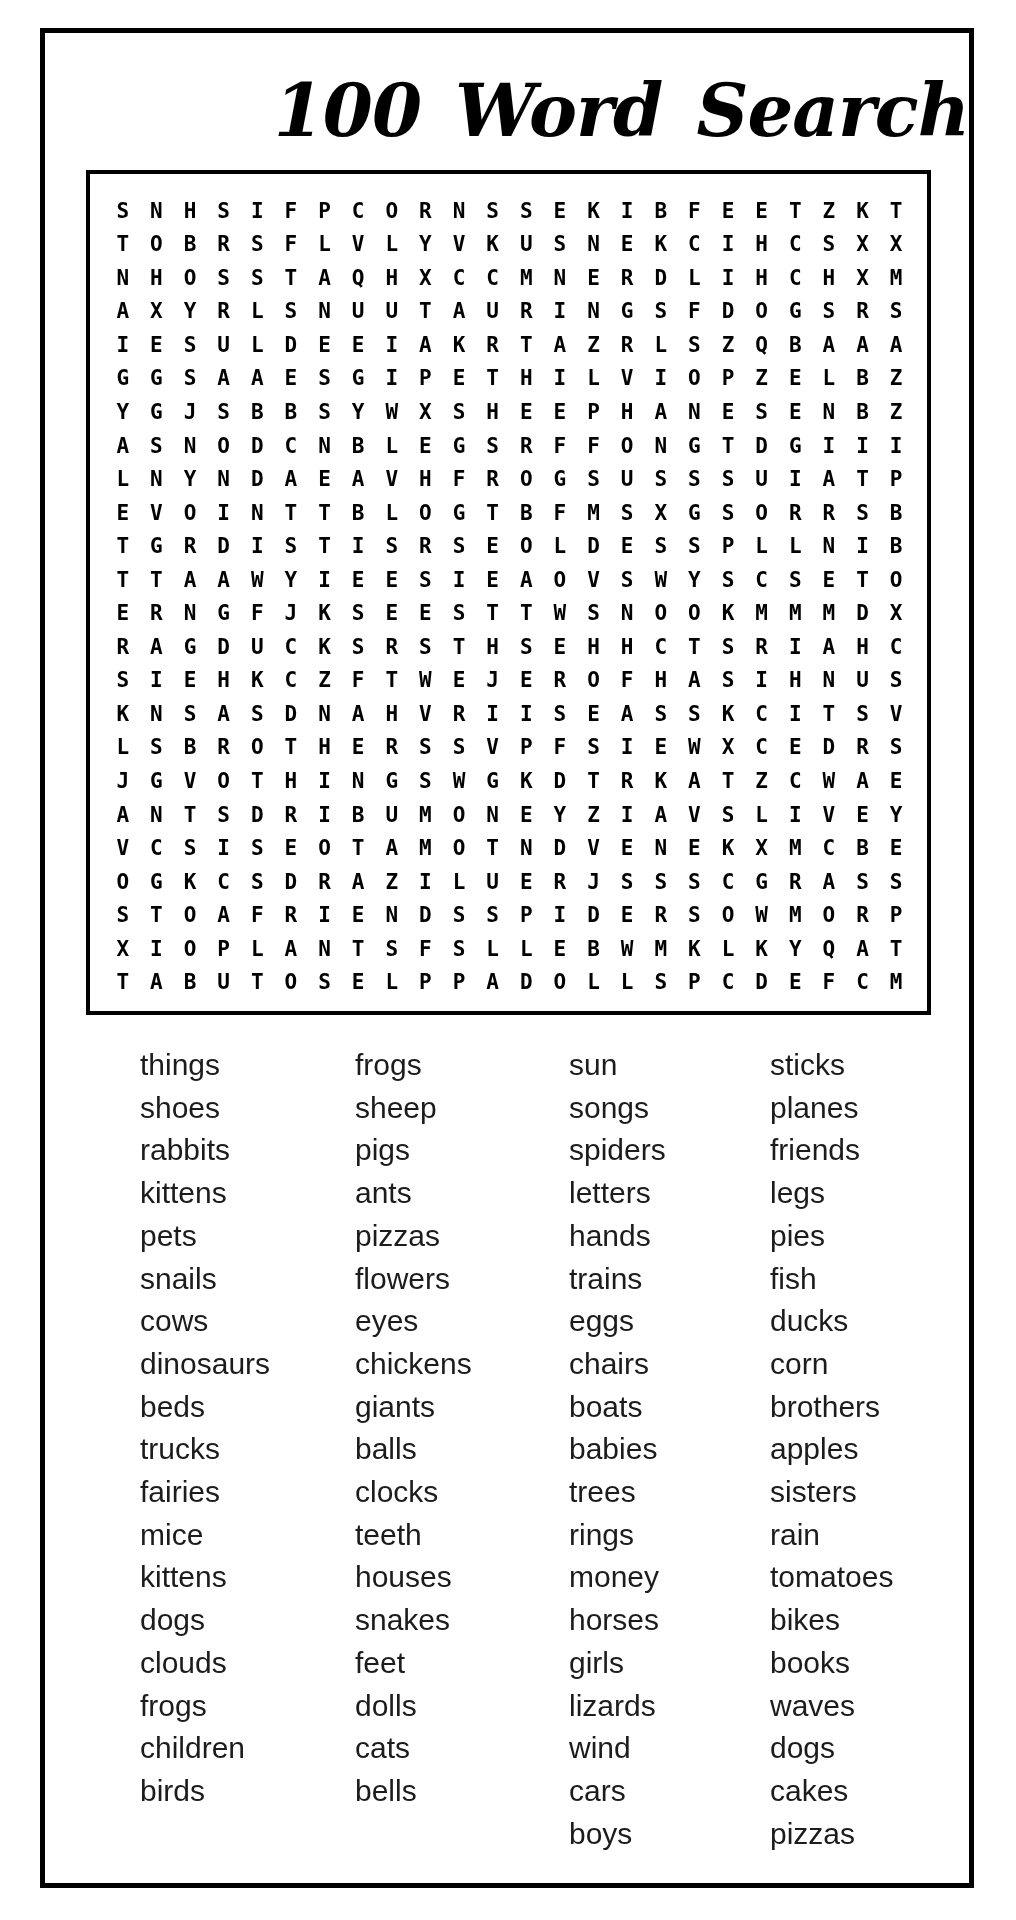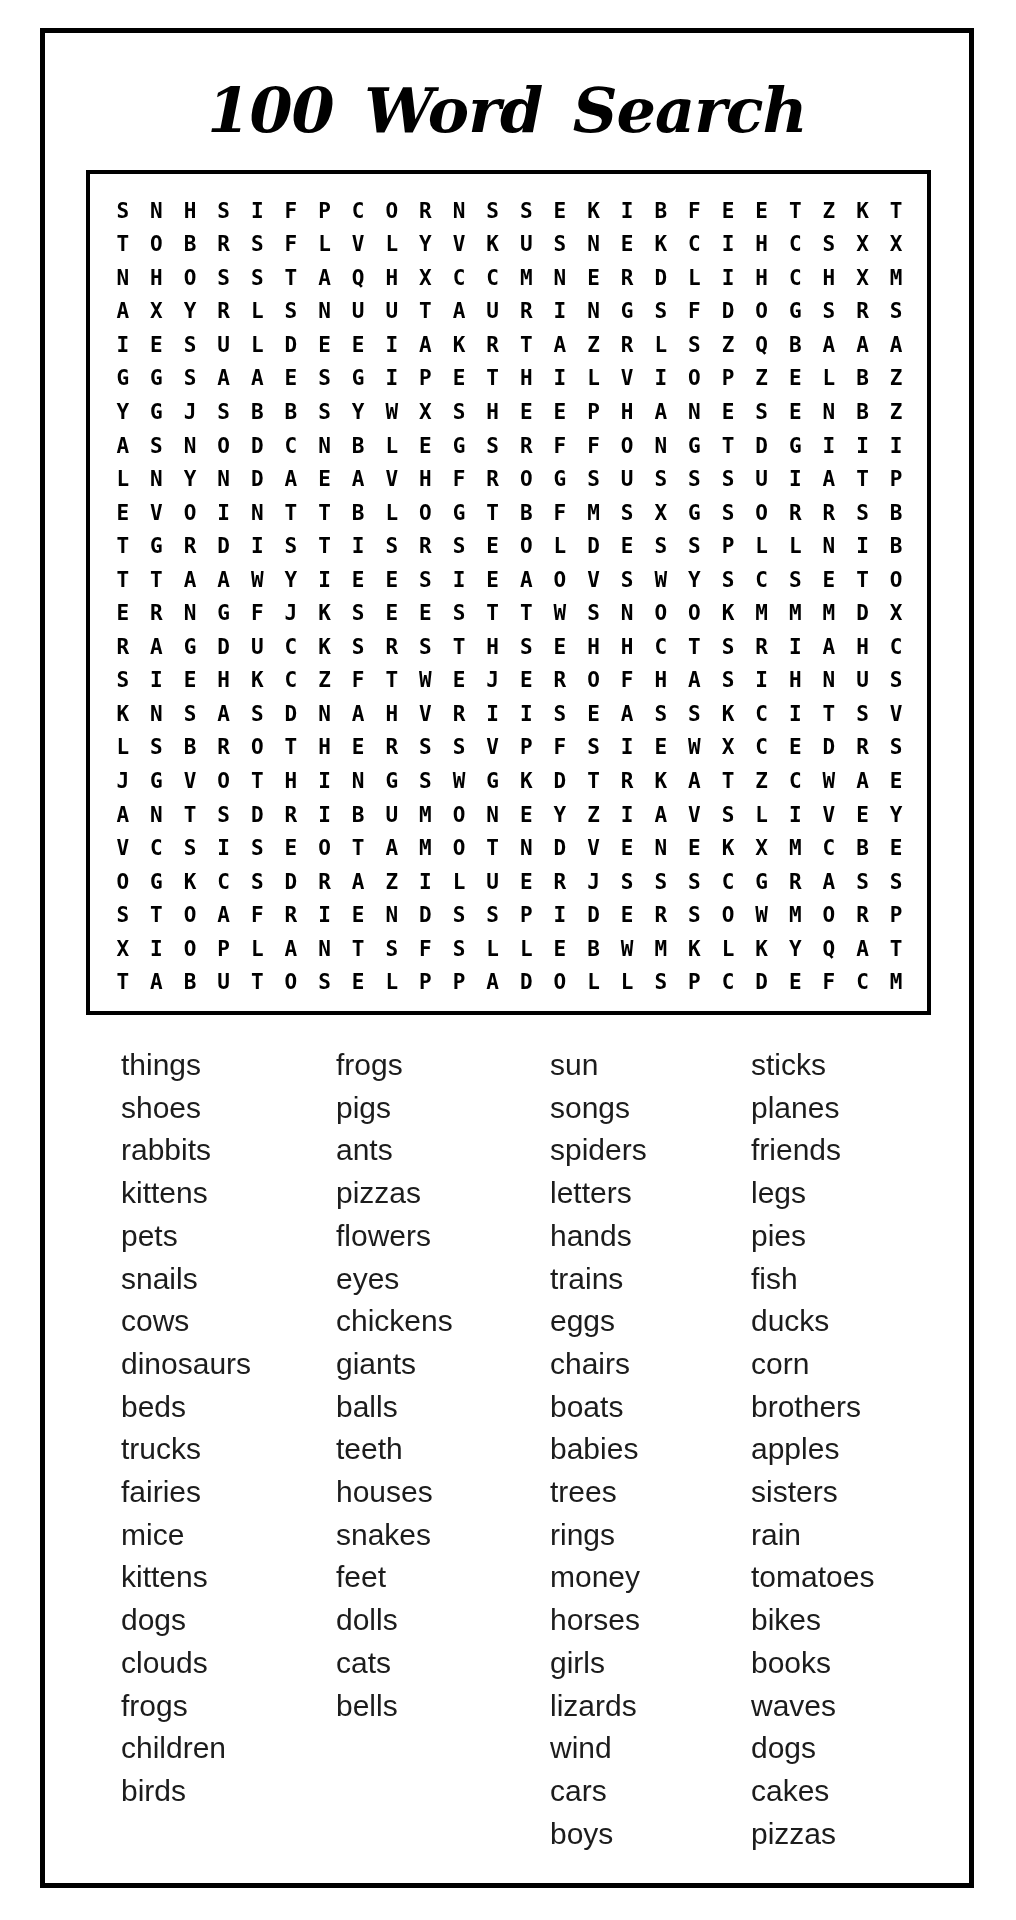--- a/index.html
+++ b/index.html
@@ -25,25 +25,25 @@
     background: #fff;
   }
   .title {
     position: absolute;
     left: 0;
     right: 0;
     top: 22px;
     height: 112px;
     line-height: 112px;
     margin: 0;
-    text-align: center;
+    text-align: right;
     font-family: "DejaVu Serif", serif;
     font-style: italic;
     font-weight: bold;
-    font-size: 62px;
+    font-size: 72px;
     word-spacing: 10px;
     letter-spacing: -1px;
     white-space: nowrap;
     color: #000;
   }
   .grid-box {
     position: absolute;
     left: 41px;
     top: 137px;
     width: 845px;
@@ -59,21 +59,21 @@
     display: flex;
     align-items: center;
     justify-content: center;
     font-family: "DejaVu Sans Mono", monospace;
     font-weight: bold;
     font-size: 21px;
     color: #000;
   }
   .words {
     position: absolute;
-    left: 76px;
+    left: 95px;
     top: 1011px;
     right: 20px;
     display: grid;
     grid-template-columns: 215px 214px 201px 180px;
     align-items: start;
   }
   .word {
     font-size: 30px;
     line-height: 42.7px;
     color: #1c1c1c;
@@ -682,28 +682,30 @@
         <div class="word">mice</div>
         <div class="word">kittens</div>
         <div class="word">dogs</div>
         <div class="word">clouds</div>
         <div class="word">frogs</div>
         <div class="word">children</div>
         <div class="word">birds</div>
       </div>
     <div class="word-col">
         <div class="word">frogs</div>
+        <div class="word">sheep</div>
         <div class="word">pigs</div>
         <div class="word">ants</div>
         <div class="word">pizzas</div>
         <div class="word">flowers</div>
         <div class="word">eyes</div>
         <div class="word">chickens</div>
         <div class="word">giants</div>
         <div class="word">balls</div>
+        <div class="word">clocks</div>
         <div class="word">teeth</div>
         <div class="word">houses</div>
         <div class="word">snakes</div>
         <div class="word">feet</div>
         <div class="word">dolls</div>
         <div class="word">cats</div>
         <div class="word">bells</div>
       </div>
     <div class="word-col">
         <div class="word">sun</div>

